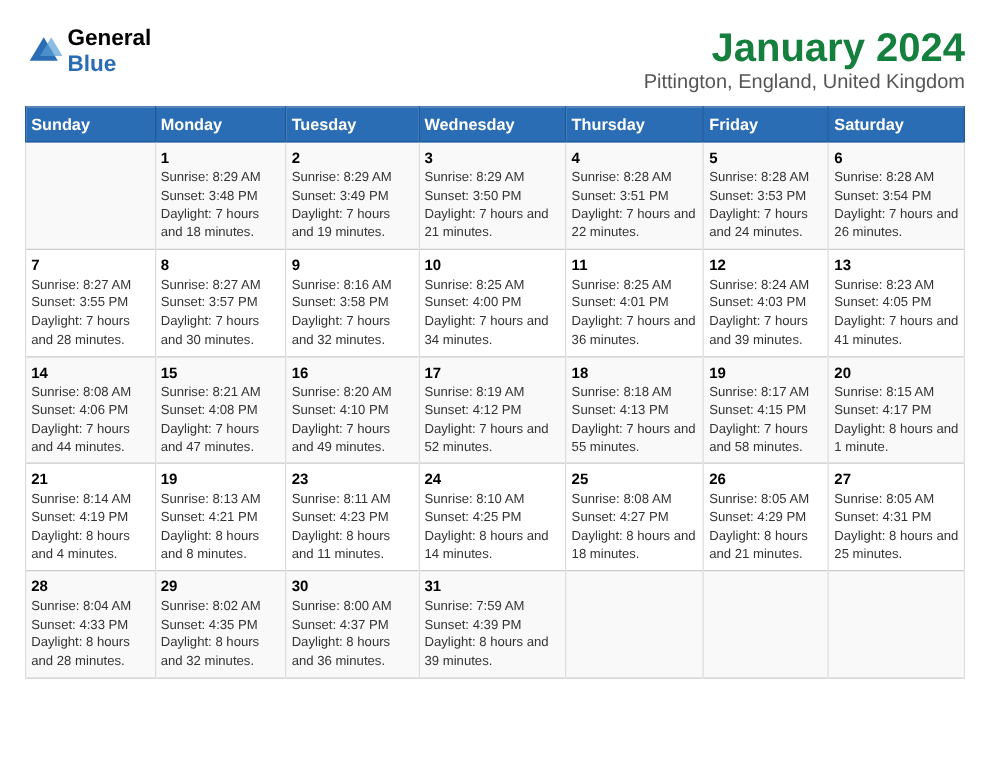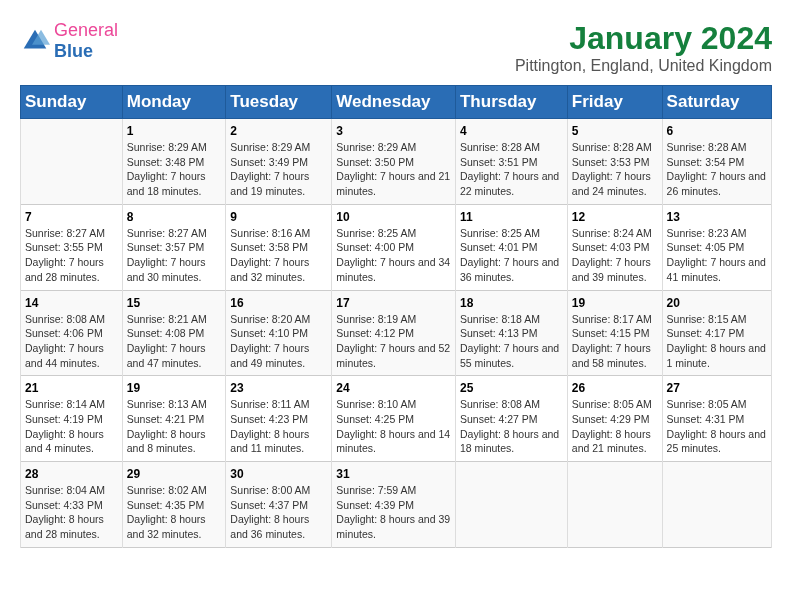--- a/index.html
+++ b/index.html
@@ -16,22 +16,22 @@
       align-items: flex-start;
       margin-bottom: 10px;
     }
     .logo {
       display: flex;
       align-items: center;
       gap: 4px;
     }
     .logo-text-general {
       font-size: 18px;
-      font-weight: normal;
-      color: #ec4899;
+      font-weight: bold;
+      color: #000000;
     }
     .logo-text-blue {
       font-size: 18px;
       font-weight: bold;
       color: #2a6db5;
     }
     .logo-icon {
       width: 30px;
       height: 30px;
     }
@@ -52,21 +52,21 @@
       border-collapse: collapse;
       font-size: 11px;
     }
     thead tr {
       background-color: #2a6db5;
       color: #fff;
     }
     thead th {
       padding: 6px 4px;
       text-align: left;
-      font-size: 17px;
+      font-size: 13px;
       font-weight: bold;
       border: 1px solid #1e5a9a;
     }
     tbody tr {
       border-bottom: 1px solid #ccc;
     }
     tbody tr:nth-child(odd) {
       background-color: #f9f9f9;
     }
     tbody tr:nth-child(even) {

